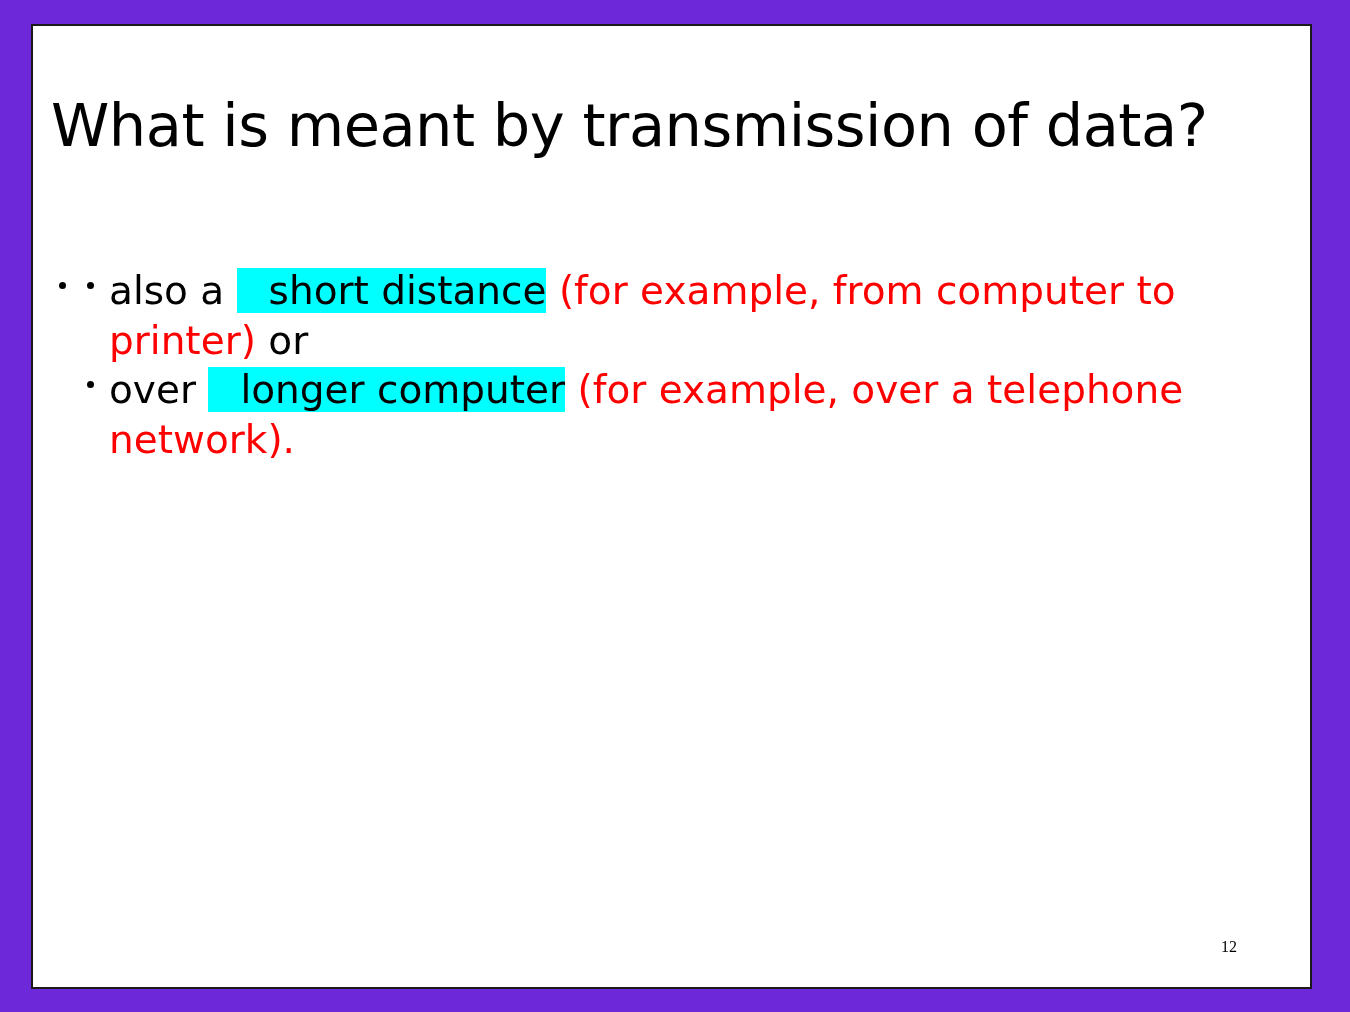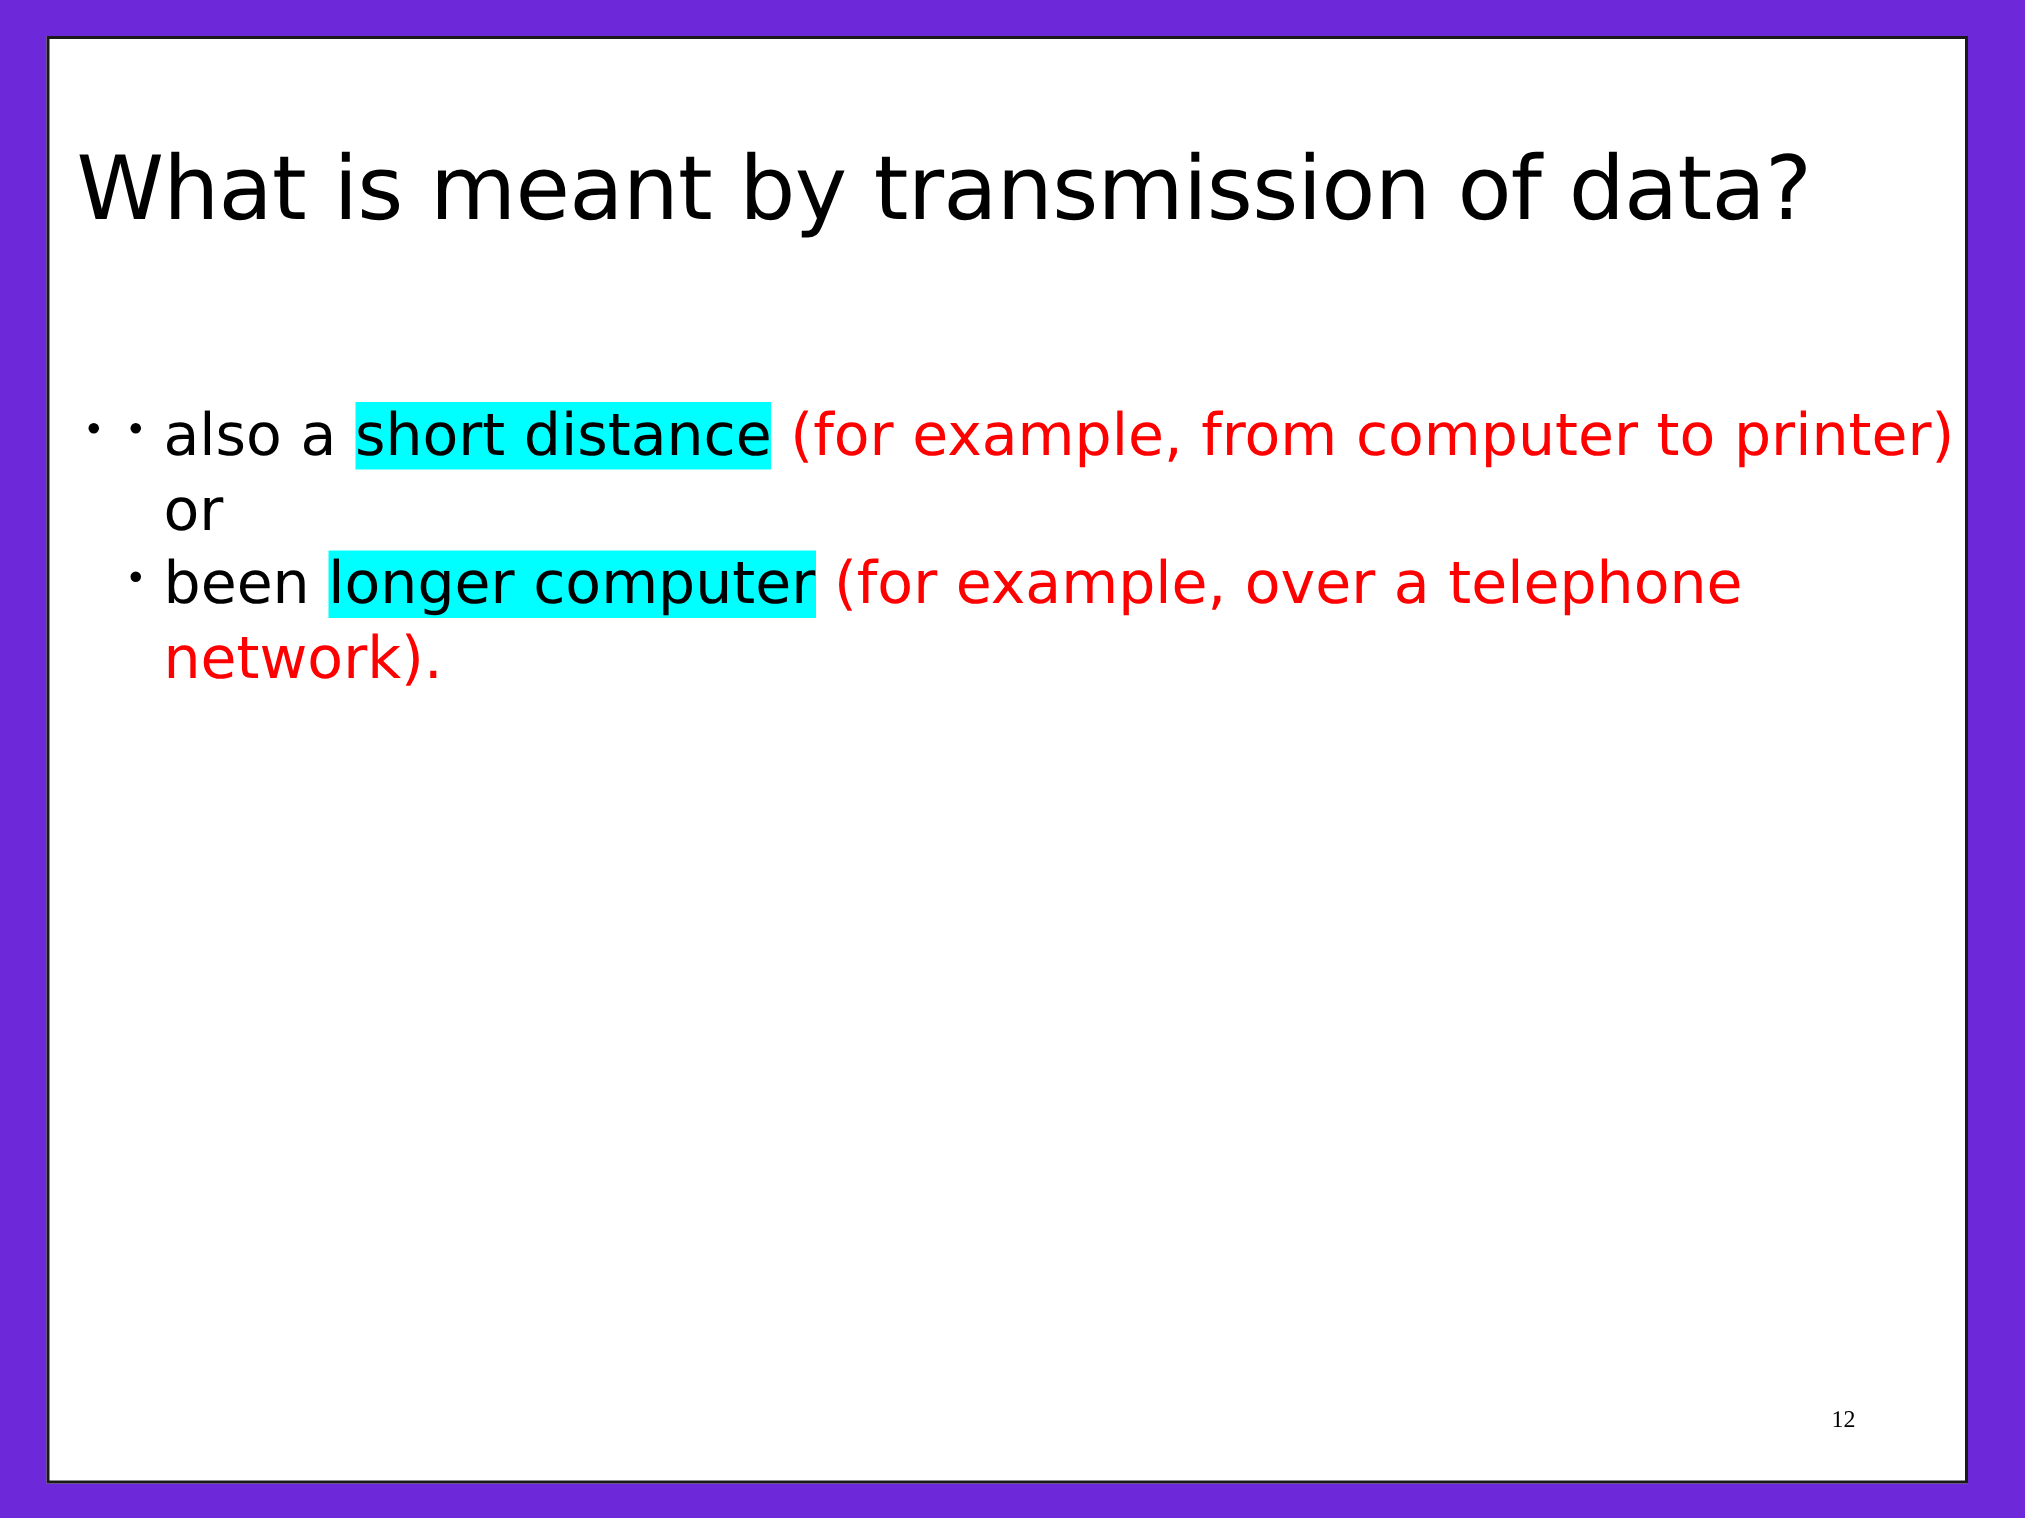--- a/index.html
+++ b/index.html
@@ -91,20 +91,21 @@
     background: #000000;
   }
 
   .gap-block {
     height: 62px;
   }
 
   .hl {
     background: #00ffff;
     color: #000000;
+    padding-left: 32px;
   }
   .red {
     color: #ff0000;
   }
 
   
   .page-number {
     position: absolute;
     right: 73px;
     bottom: 31px;
@@ -130,21 +131,21 @@
         <span class="dot"></span>
       </p>
 
       <p class="bullet-l2">
         <span class="dot"></span>
         <span>also a </span><span class="hl">short distance</span><span class="red"> (for example, from computer to printer) </span><span>or</span>
       </p>
 
       <p class="bullet-l2">
         <span class="dot"></span>
-        <span>been </span><span class="hl">longer computer</span><span class="red"> (for example, over a telephone network).</span><span></span>
+        <span>over </span><span class="hl">longer computer</span><span class="red"> (for example, over a telephone network).</span><span></span>
       </p>
 
     </div>
 
     <div class="page-number">12</div>
 
   </div>
 </div>
 
 </body></html>

